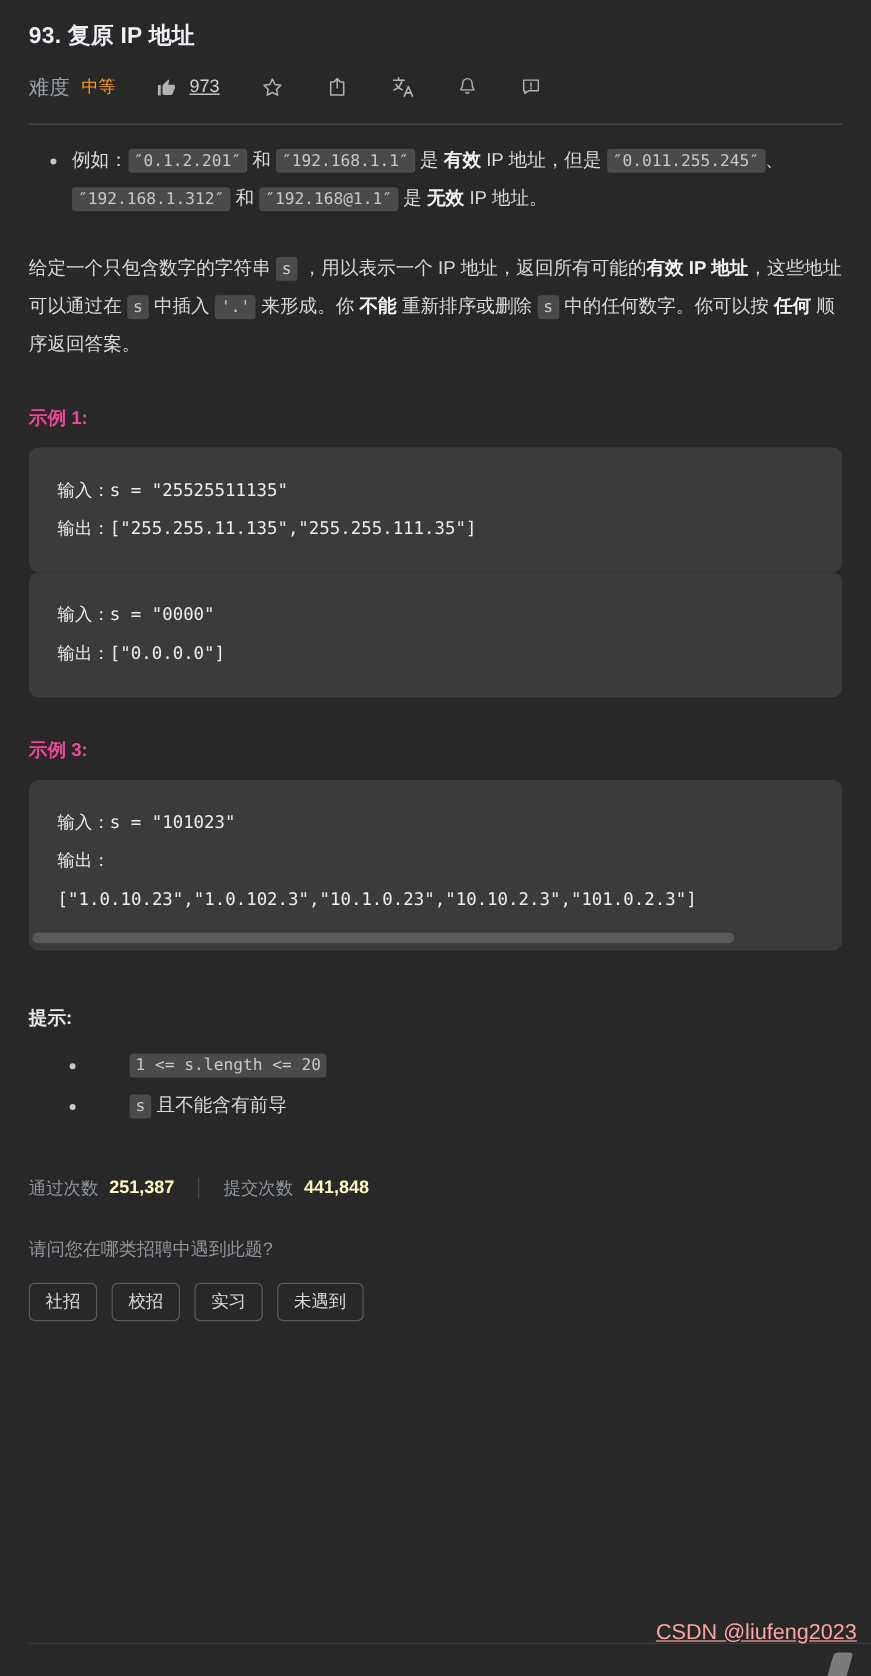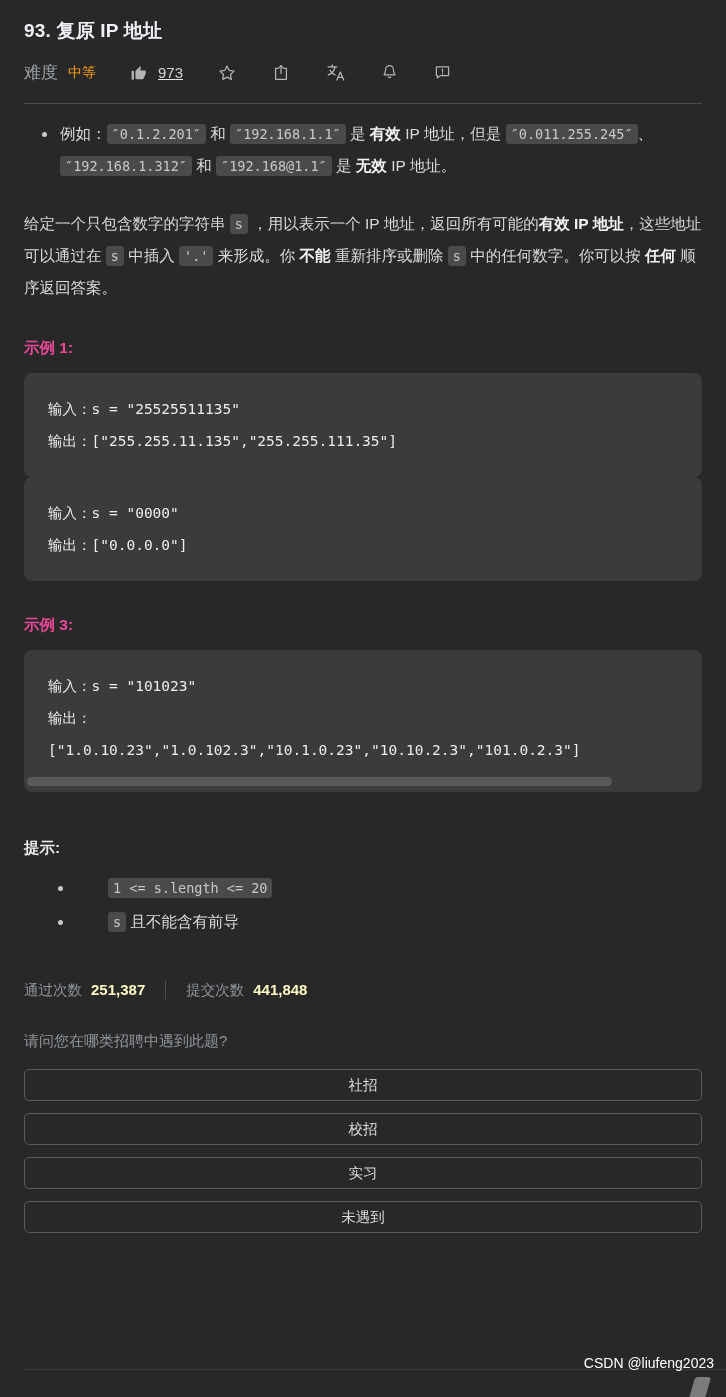--- a/index.html
+++ b/index.html
@@ -197,21 +197,20 @@
 
   .question {
     margin-top: 32px;
     font-size: 15px;
     color: #8f959c;
   }
   .chips {
     display: flex;
     gap: 12px;
     margin-top: 18px;
-    flex-direction: column;
   }
   .chip {
     border: 1px solid #5a5a5a;
     border-radius: 5px;
     padding: 6px 13px;
     font-size: 14.5px;
     color: #dcdcdc;
     background: transparent;
     line-height: 18px;
   }
@@ -221,22 +220,23 @@
     left: 24px;
     right: 0;
     bottom: 27px;
     height: 1px;
     background: #3a3a3a;
   }
   .watermark {
     position: absolute;
     right: 12px;
     bottom: 26px;
-    font-size: 14px;
-    color: #ffffff;
+    font-size: 18px;
+    color: #fca5a5;
+    text-decoration: underline;
   }
   .corner-mark {
     position: absolute;
     right: 18px;
     bottom: -2px;
     width: 16px;
     height: 22px;
     background: #8a8a8a;
     transform: skewX(-16deg);
     border-radius: 3px;

